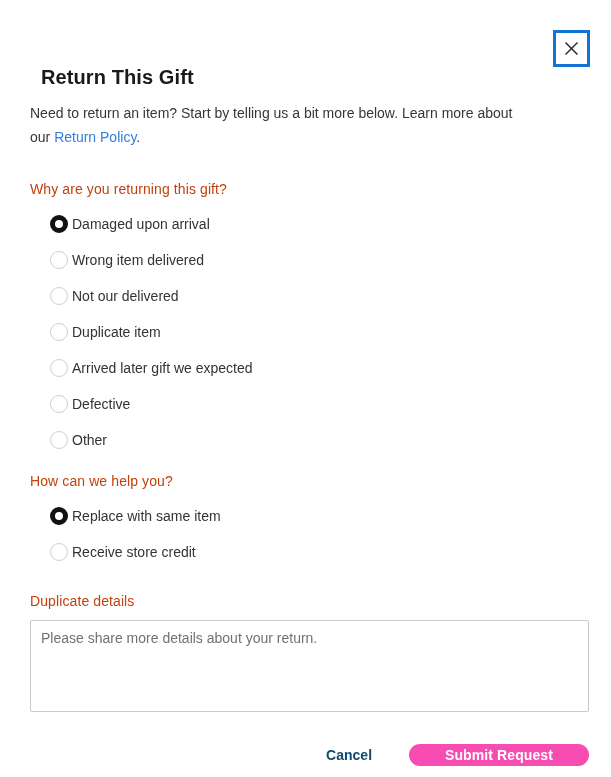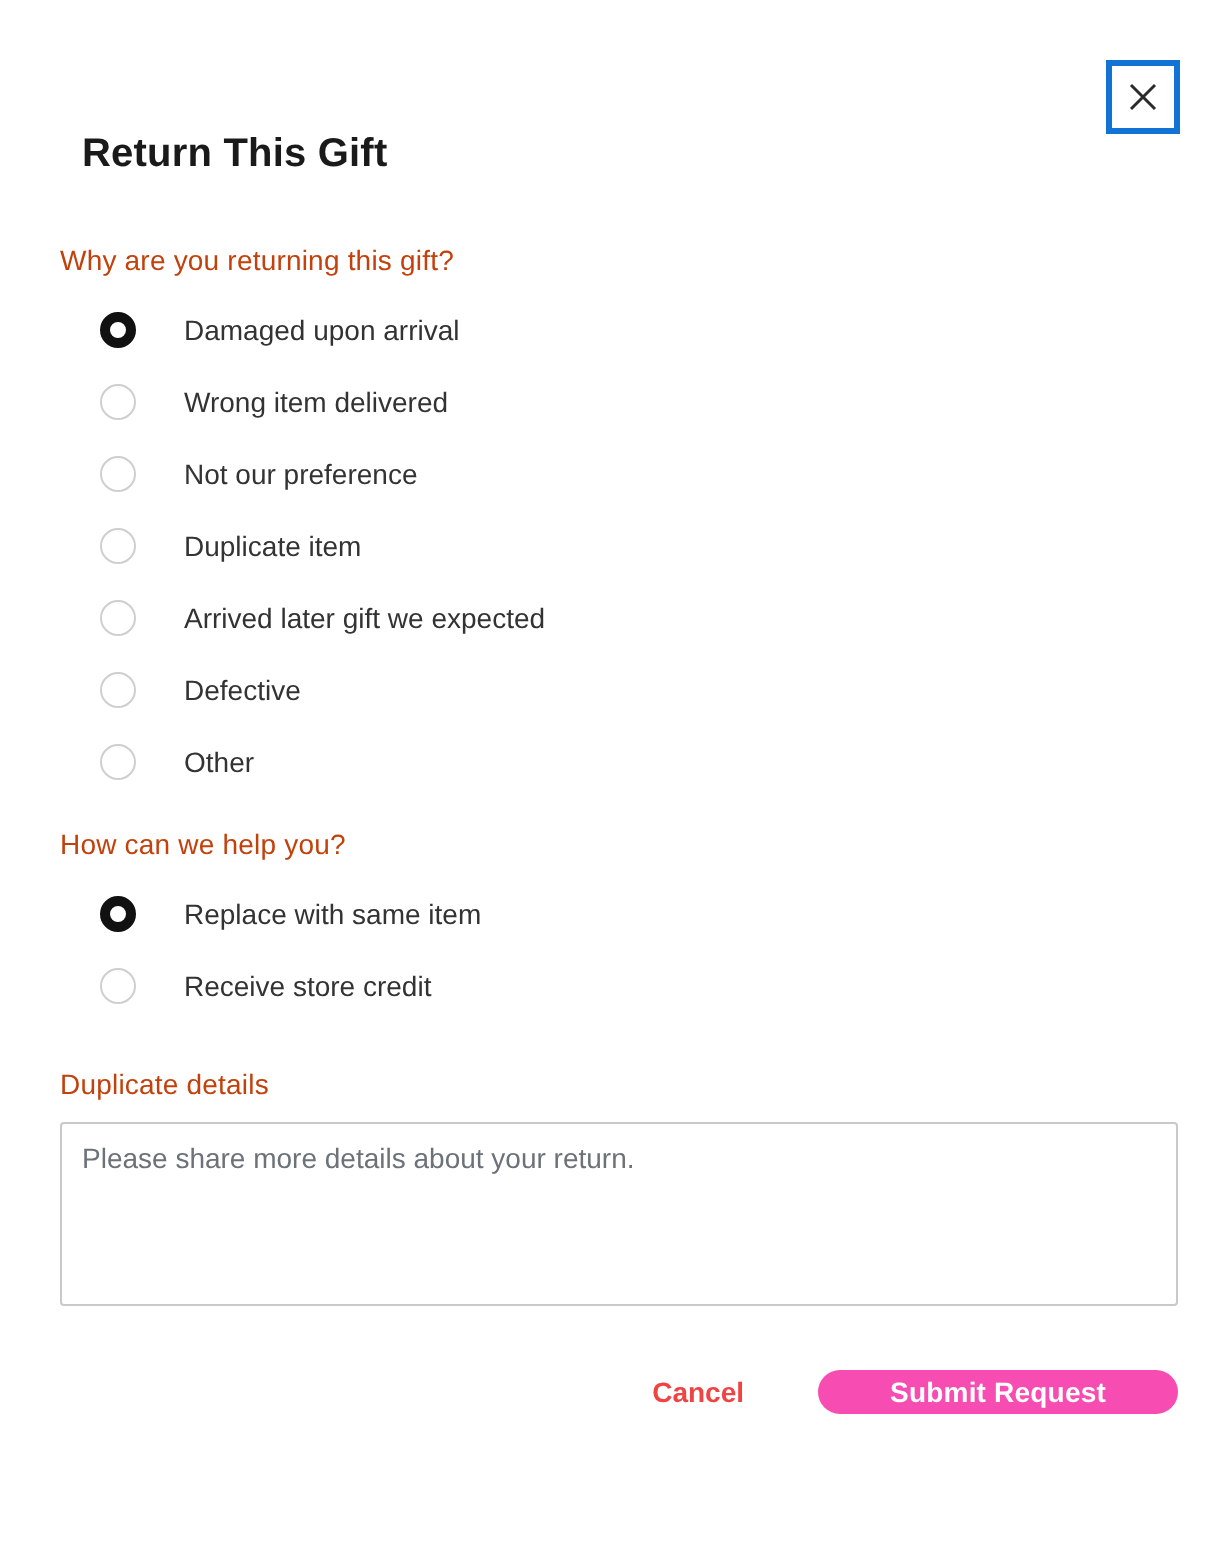--- a/index.html
+++ b/index.html
@@ -57,21 +57,21 @@
     font-size: 14px;
     font-weight: 400;
     color: #c2410c;
     letter-spacing: 0.1px;
   }
   .reason-label { margin-top: 32px; }
   .help-label   { margin-top: 24px; }
   .radio-row {
     display: flex;
     align-items: center;
-    gap: 24px;
+    gap: 4px;
     margin-top: 18px;
     cursor: pointer;
     padding-left: 20px;
   }
   .radio {
     flex: 0 0 auto;
     width: 18px;
     height: 18px;
     border-radius: 50%;
     border: 1px solid #cfcfcf;
@@ -107,21 +107,21 @@
     align-items: center;
     justify-content: flex-end;
     gap: 37px;
   }
   .cancel-link {
     background: none;
     border: none;
     font-family: "Liberation Sans", sans-serif;
     font-size: 14px;
     font-weight: 700;
-    color: #ef4444;
+    color: #0c4a6e;
     cursor: pointer;
     padding: 0;
   }
   .submit-btn {
     border: none;
     background: #f74cb2;
     color: #ffffff;
     font-family: "Liberation Sans", sans-serif;
     font-size: 14px;
     font-weight: 700;
@@ -141,34 +141,36 @@
     <span>
       <svg width="15" height="15" viewBox="0 0 15 15">
         <line x1="1.5" y1="1.5" x2="13.5" y2="13.5" stroke="#2b2b2b" stroke-width="1.5"></line>
         <line x1="13.5" y1="1.5" x2="1.5" y2="13.5" stroke="#2b2b2b" stroke-width="1.5"></line>
       </svg>
     </span>
   </button>
 
   <h1 class="page-title">Return This Gift</h1>
 
+  <p class="intro"><span>Need to return an item? Start by telling us a bit more below. Learn more about our</span>
+    <a>Return Policy</a><span>.</span></p>
 
   <div class="group-label reason-label">Why are you returning this gift?</div>
   <div class="options">
       <div class="radio-row">
         <span class="radio selected"></span>
         <span class="radio-label">Damaged upon arrival</span>
       </div>
       <div class="radio-row">
         <span class="radio"></span>
         <span class="radio-label">Wrong item delivered</span>
       </div>
       <div class="radio-row">
         <span class="radio"></span>
-        <span class="radio-label">Not our preference</span>
+        <span class="radio-label">Not our delivered</span>
       </div>
       <div class="radio-row">
         <span class="radio"></span>
         <span class="radio-label">Duplicate item</span>
       </div>
       <div class="radio-row">
         <span class="radio"></span>
         <span class="radio-label">Arrived later gift we expected</span>
       </div>
       <div class="radio-row">

